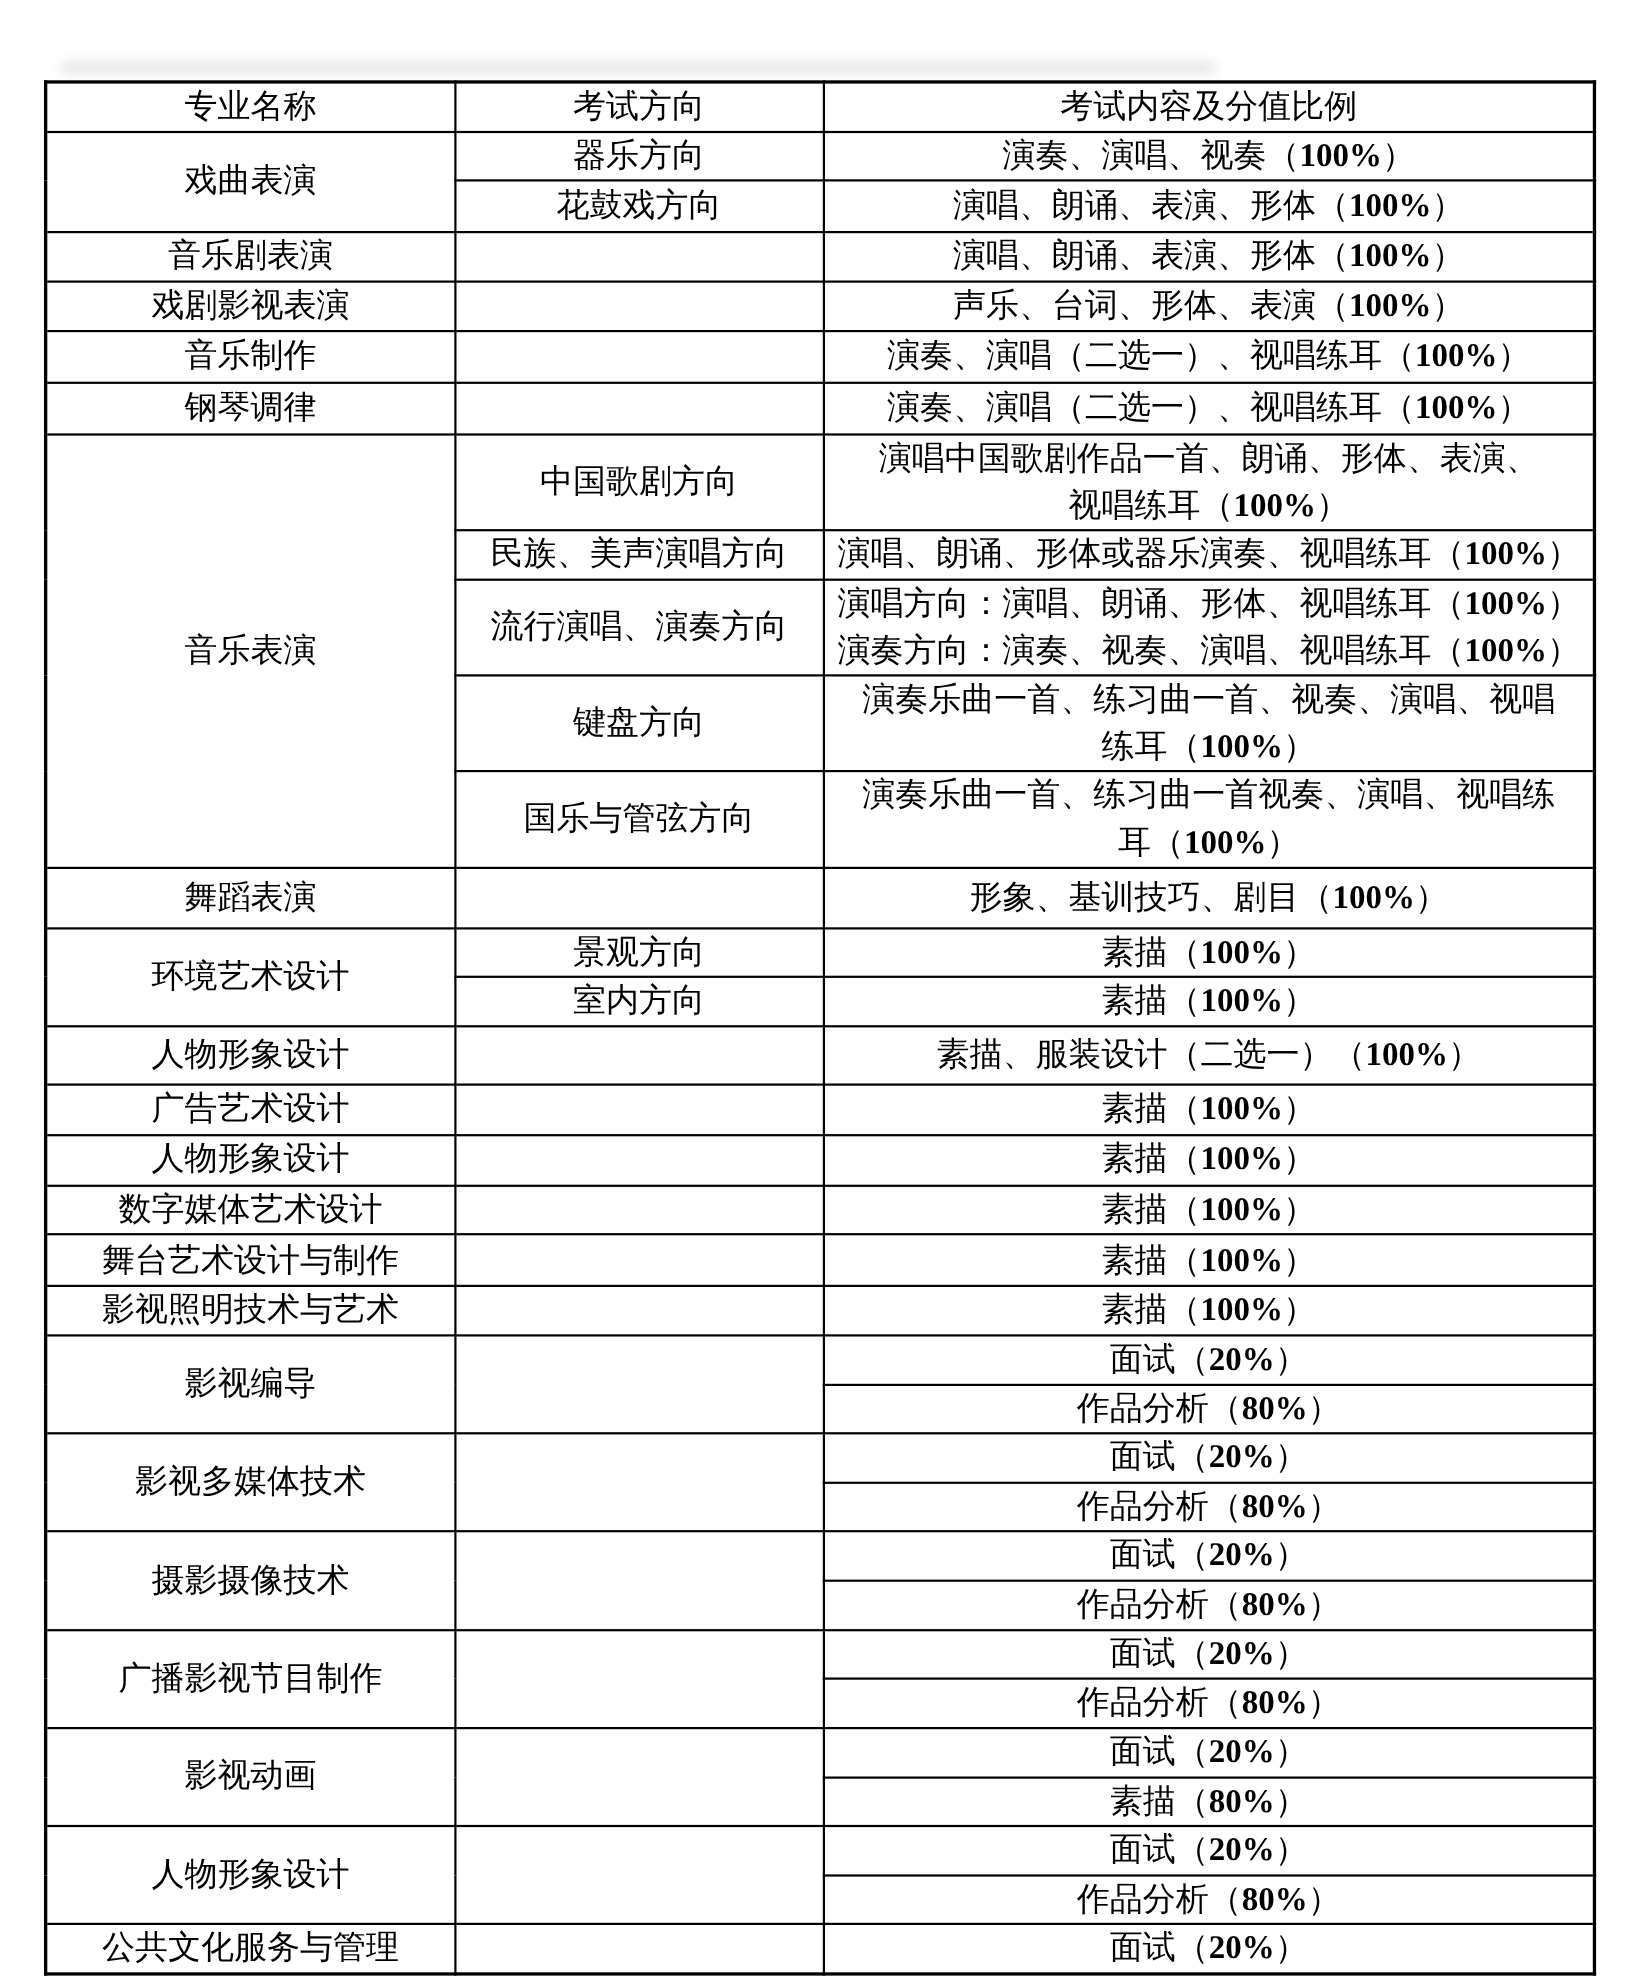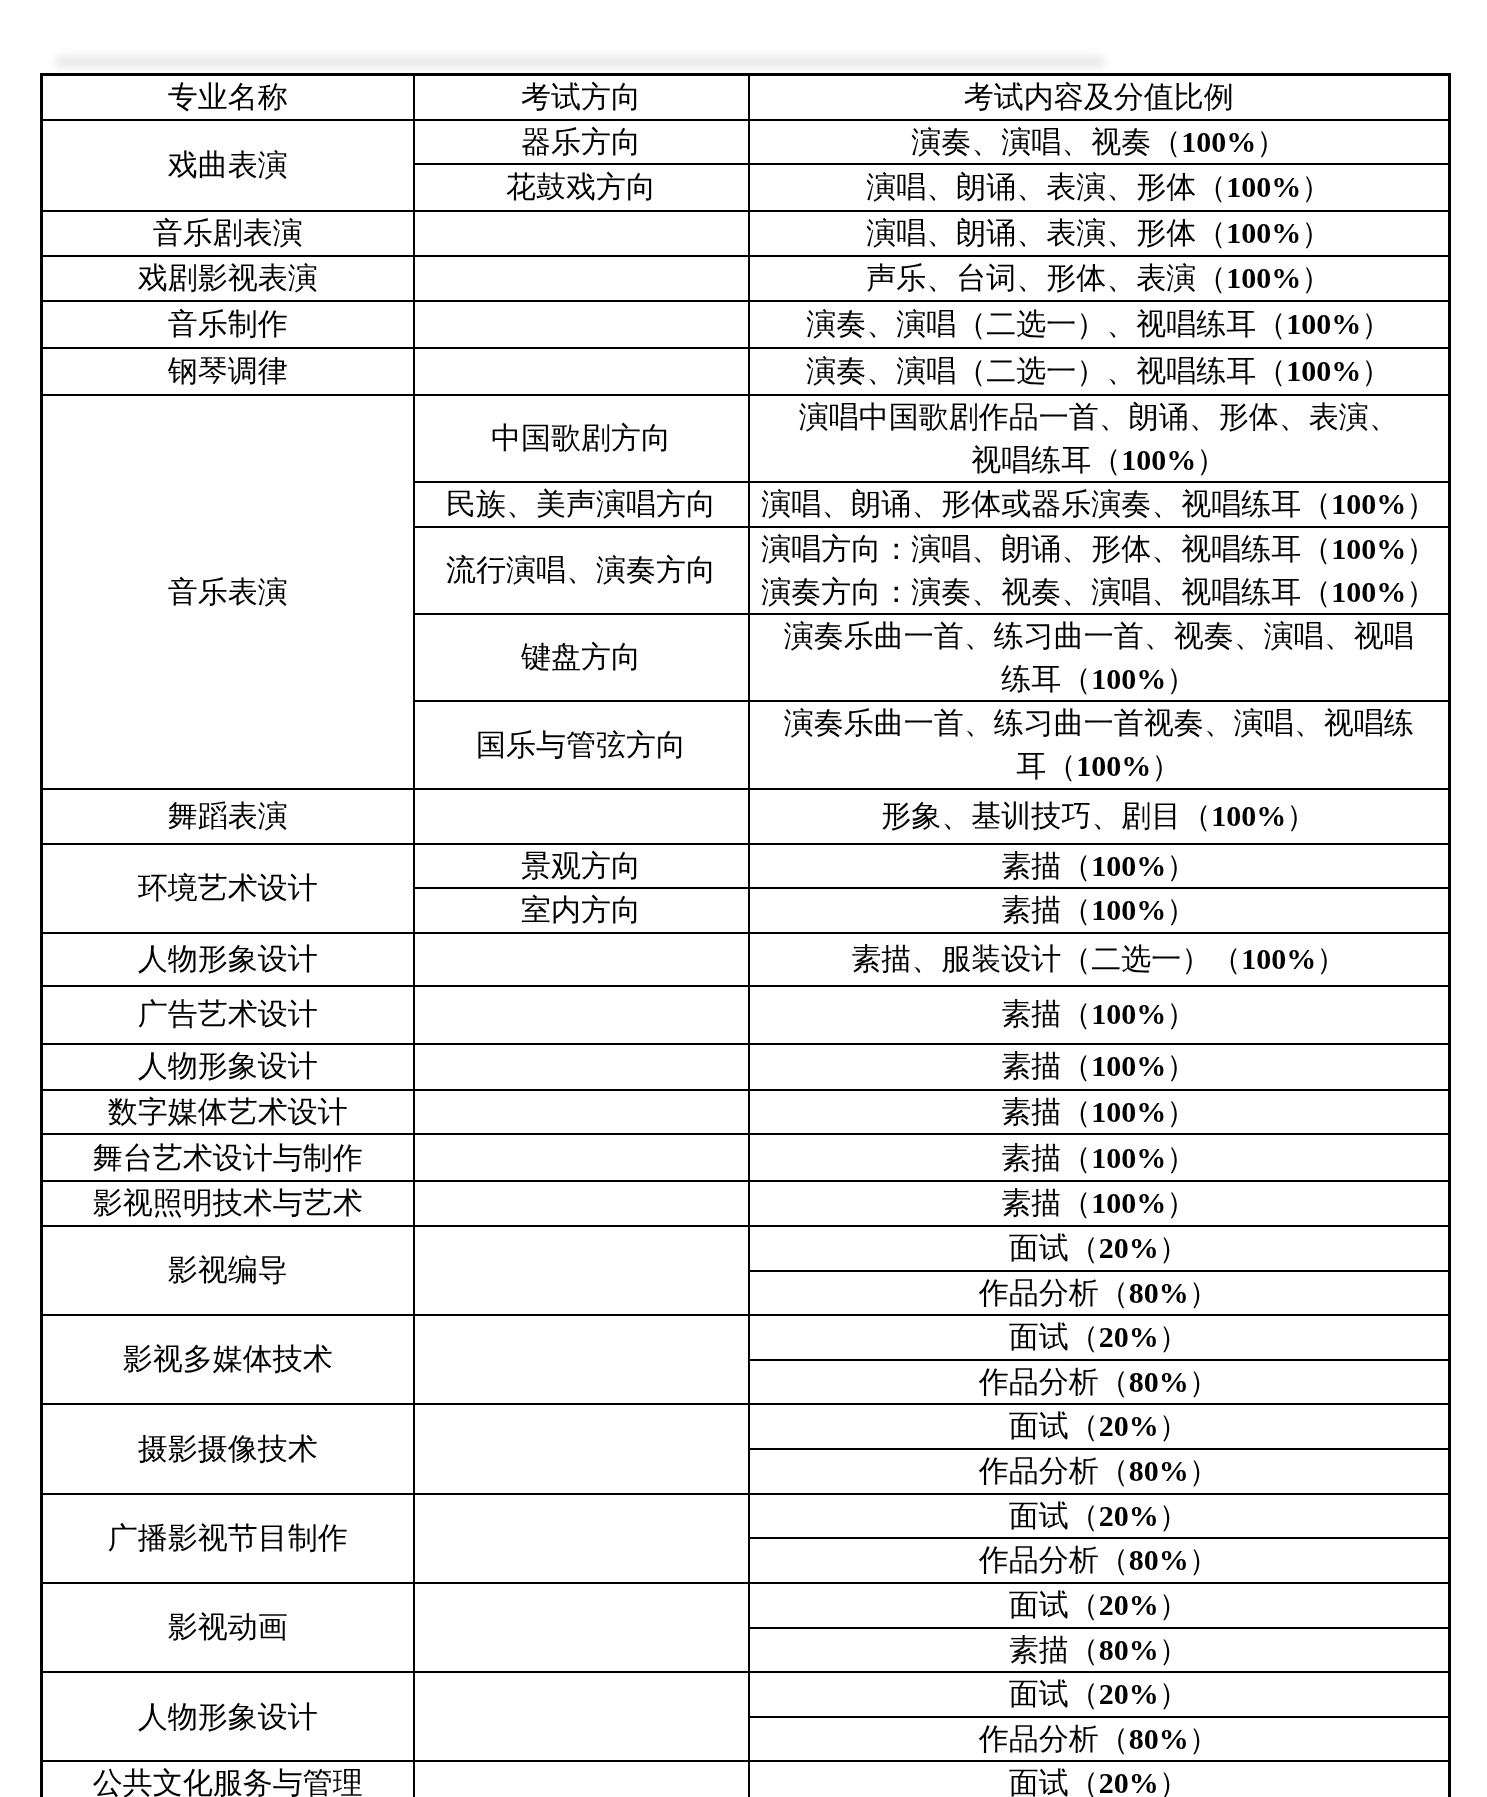--- a/index.html
+++ b/index.html
@@ -118,21 +118,21 @@
     <td>室内方向</td>
     <td class="c3">素描（<b>100%</b>）</td>
   </tr>
 
   <tr style="height:53px">
     <td>人物形象设计</td>
     <td></td>
     <td class="c3">素描、服装设计（二选一）（<b>100%</b>）</td>
   </tr>
 
-  <tr style="height:58px">
+  <tr style="height:46px">
     <td>广告艺术设计</td>
     <td></td>
     <td class="c3">素描（<b>100%</b>）</td>
   </tr>
 
   <tr style="height:46px">
     <td>人物形象设计</td>
     <td></td>
     <td class="c3">素描（<b>100%</b>）</td>
   </tr>

